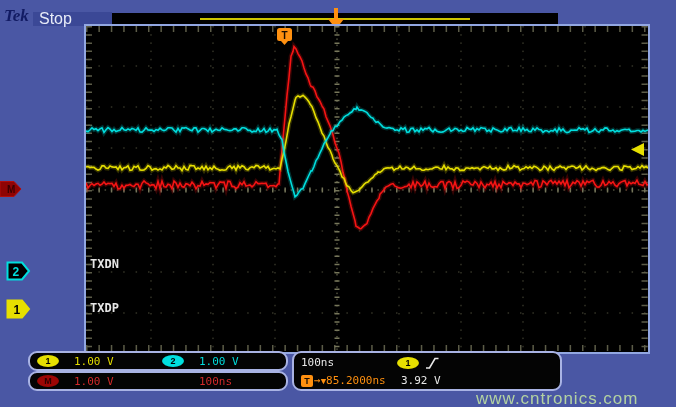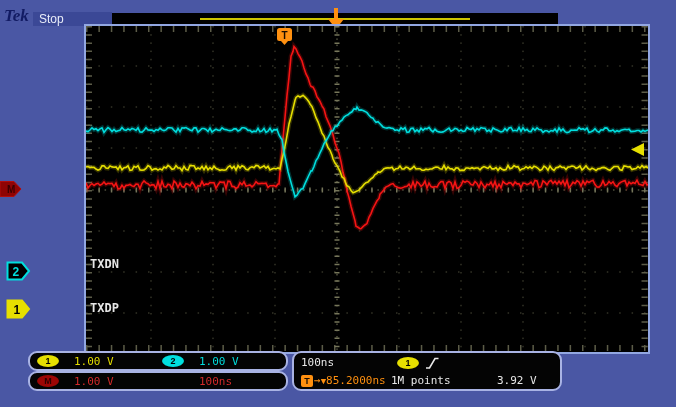--- a/index.html
+++ b/index.html
@@ -4,21 +4,21 @@
 <style>
   * { margin:0; padding:0; box-sizing:border-box; }
   body { background:#ffffff; font-family:"Liberation Sans", sans-serif; }
   #stage { position:relative; width:676px; height:416px; background:#ffffff; overflow:hidden; }
   #panel { position:absolute; left:0; top:0; width:676px; height:407px; background:#4a57a4; }
 
   
   .tek-logo { position:absolute; left:4px; top:6px; font-family:"Liberation Serif", serif;
     font-weight:bold; font-style:italic; font-size:17px; color:#121b63; letter-spacing:0px; }
   .stop-bar { position:absolute; left:33px; top:12px; width:79px; height:14px; background:#3b4896; }
-  .stop-text { position:absolute; left:6px; top:0px; color:#e8ecf8; font-size:12px; line-height:14px; }
+  .stop-text { position:absolute; left:6px; top:0px; color:#e8ecf8; font-size:16px; line-height:14px; }
   .record-bar { position:absolute; left:112px; top:13px; width:446px; height:13px; background:#000000; }
   .record-wave { position:absolute; left:88px; top:5px; width:270px; height:2px; background:#cfc400; }
   .trig-pos-arrow { position:absolute; left:327px; top:8px; width:18px; height:22px; }
 
   
   .screen { position:absolute; left:84px; top:24px; width:566px; height:330px;
     background:#000000; border:2px solid #92a7e2; }
   .wave-svg { position:absolute; left:0; top:0; }
   .ch-label { position:absolute; color:#e6e6e6; font-family:"DejaVu Sans Mono", monospace;
     font-size:12px; font-weight:bold; letter-spacing:0px; }
@@ -146,19 +146,19 @@
           </svg>
         </span>
       </div>
       <div class="row" style="height:17px;">
         <span class="hbox-col1 txt-orange">
           <span class="t-chip">T</span>
             <span>→</span>
             <span style="font-size:9px;">▼</span>
             <span>85.2000ns</span>
         </span>
-        <span class="hbox-col2 txt-white">1M points</span>
         <span class="hbox-col3 txt-white" style="padding-left:10px;">3.92 V</span>
       </div>
     </div>
   </div>
 
+  <span class="watermark">www.cntronics.com</span>
 </div>
 
 </body></html>

